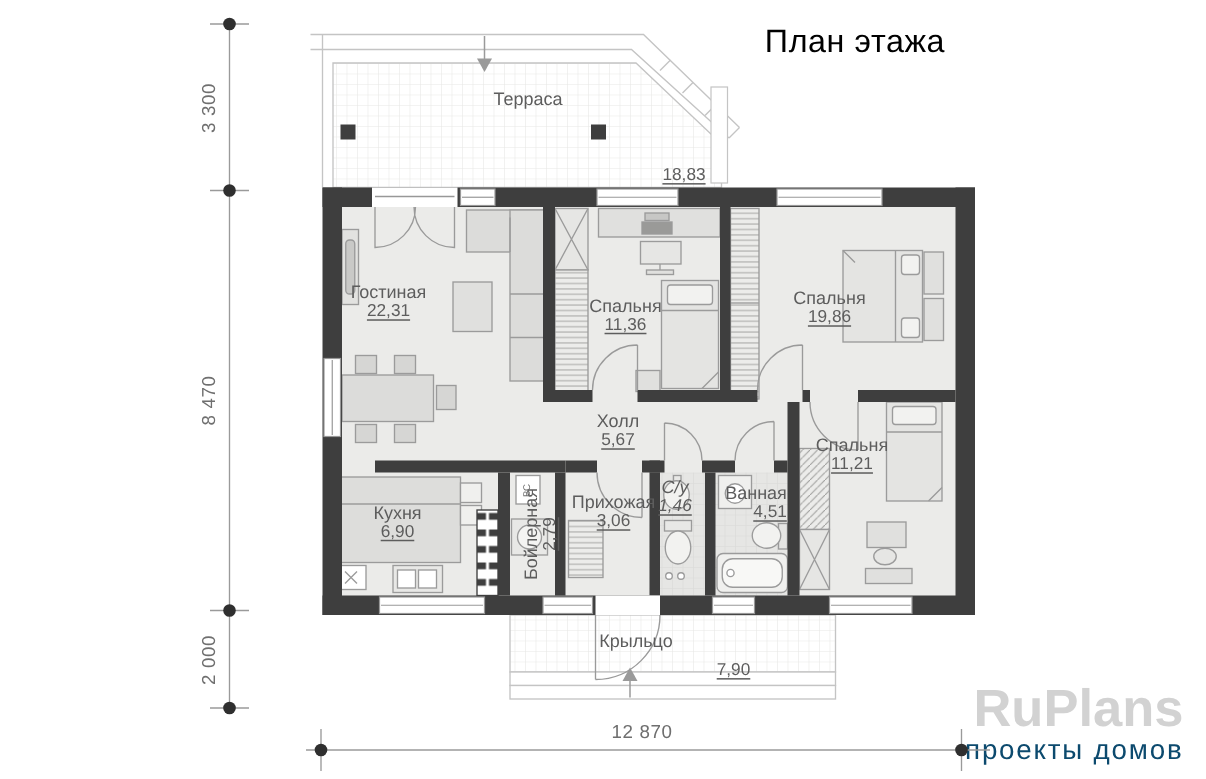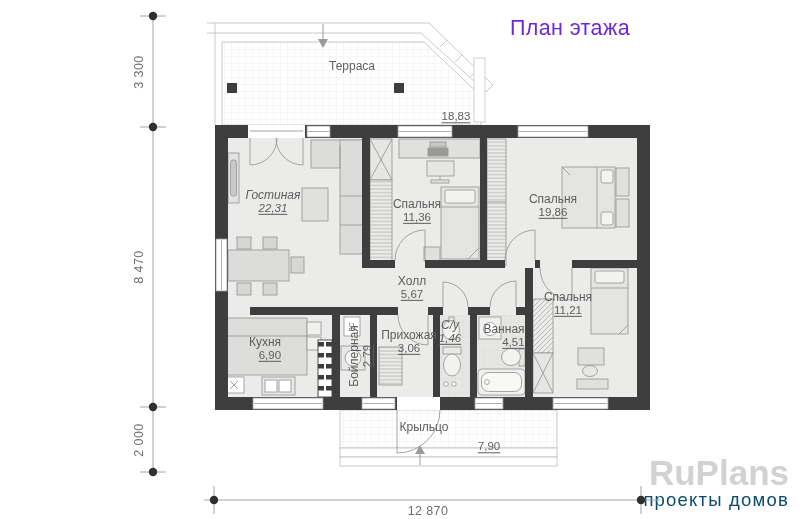--- a/index.html
+++ b/index.html
@@ -7,21 +7,21 @@
          font-family:"Liberation Sans",sans-serif;}
   .plan-svg{position:absolute;left:0;top:0;z-index:1;}
   .lbl{position:absolute;transform:translate(-50%,-50%);text-align:center;color:#5d5d5d;
        font-size:12px;line-height:1.12;white-space:nowrap;z-index:3;}
   .lbl .area{display:block;text-decoration:underline;text-underline-offset:2px;font-size:11.5px;}
   .one .area{display:inline;}
   .rot{transform:translate(-50%,-50%) rotate(-90deg);}
   .dim{color:#6f6f6f;font-size:12.5px;letter-spacing:.4px;}
   .vs{font-size:6.5px;color:#6f6f6f;}
   .title{position:absolute;transform:translate(-50%,-50%);left:570px;top:28px;font-size:21.5px;
-         color:#6d28d9;letter-spacing:.4px;z-index:3;}
+         color:#000000;letter-spacing:.4px;z-index:3;}
   .wm{position:absolute;right:15px;bottom:10px;text-align:right;z-index:0;}
   .wm .brand{font-size:35px;font-weight:bold;color:#d2d2d2;line-height:.95;}
   .wm .tag{font-size:18.5px;color:#0c4a6e;letter-spacing:1.2px;line-height:1.05;}
 </style>
 </head>
 <body>
 
 <div class="stage">
 
   <div class="wm">
@@ -262,41 +262,41 @@
 
   <div class="title">План этажа</div>
 
   <div class="lbl one" style="left:352px;top:67px;">
     <span>Терраса</span>
   </div>
   <div class="lbl one" style="left:456px;top:117px;">
     <span class="area">18,83</span>
   </div>
 
-  <div class="lbl" style="left:273px;top:202px;font-style:italic;">
+  <div class="lbl" style="left:259px;top:202px;">
     <span>Гостиная</span>
     <span class="area">22,31</span>
   </div>
 
   <div class="lbl" style="left:417px;top:211px;">
     <span>Спальня</span>
     <span class="area">11,36</span>
   </div>
 
   <div class="lbl" style="left:553px;top:206px;">
     <span>Спальня</span>
     <span class="area">19,86</span>
   </div>
 
   <div class="lbl" style="left:412px;top:288px;">
     <span>Холл</span>
     <span class="area">5,67</span>
   </div>
 
-  <div class="lbl" style="left:265px;top:349px;text-align:right;">
+  <div class="lbl" style="left:265px;top:349px;">
     <span>Кухня</span>
     <span class="area">6,90</span>
   </div>
 
   <div class="lbl rot" style="left:361px;top:356px;">
     <span>Бойлерная</span>
     <span class="area">2,79</span>
   </div>
 
   <div class="lbl" style="left:409px;top:342px;">
@@ -324,15 +324,15 @@
   </div>
   <div class="lbl one" style="left:489px;top:447px;">
     <span class="area">7,90</span>
   </div>
 
   <div class="lbl rot vs" style="left:352px;top:327px;">ВС</div>
 
   <div class="lbl rot dim" style="left:139px;top:72px;">3 300</div>
   <div class="lbl rot dim" style="left:139px;top:267px;">8 470</div>
   <div class="lbl rot dim" style="left:139px;top:440px;">2 000</div>
-  <div class="lbl dim" style="left:428px;top:511px;text-align:right;">12 870</div>
+  <div class="lbl dim" style="left:428px;top:488px;text-align:right;">12 870</div>
 
 </div>
 
 </body></html>

